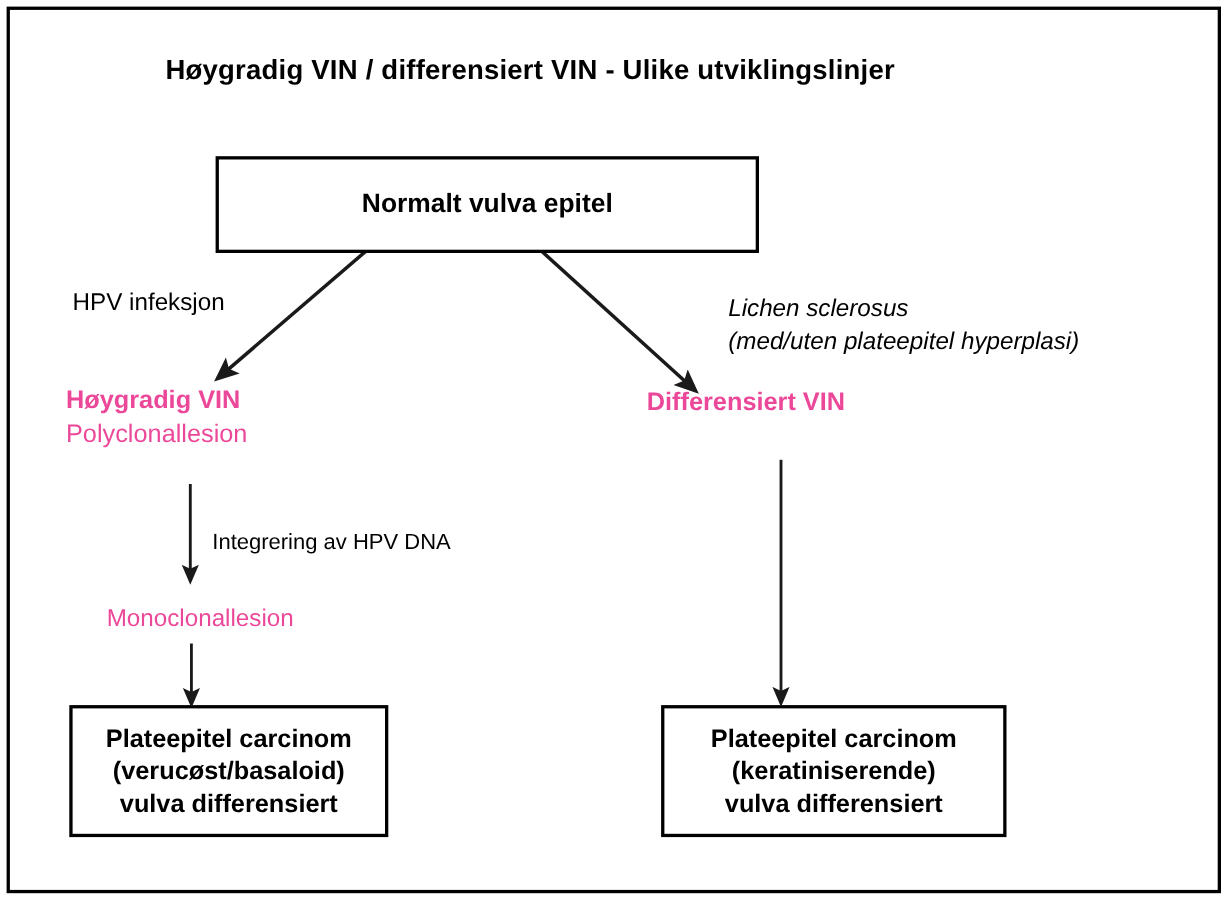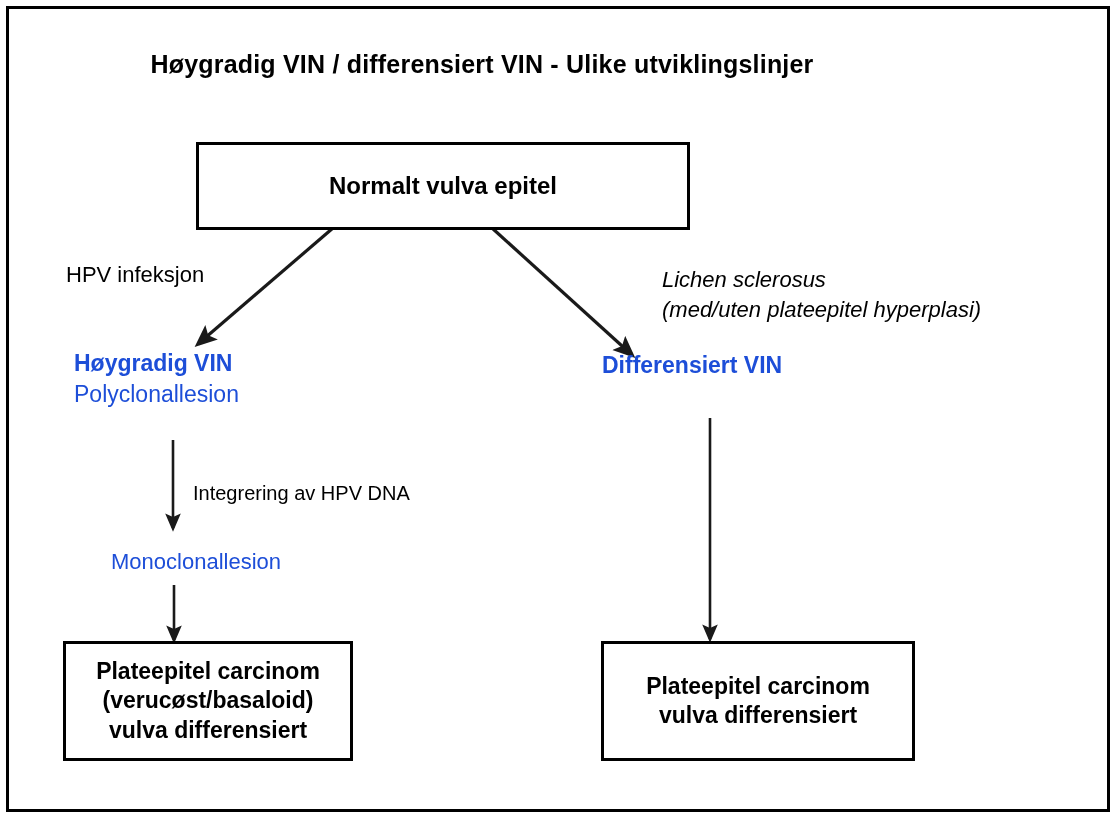--- a/index.html
+++ b/index.html
@@ -104,23 +104,22 @@
     white-space: nowrap;
   }
   .label-integrering {
     left: 193px;
     top: 466px;
     font-size: 20px;
     margin-top: 16px;
   }
   .node-text {
     position: absolute;
-    color: #1d4ed8;
-    white-space: nowrap;
-    margin-left: 14px;
+    color: #ec4899;
+    white-space: nowrap;
   }
   .text-hoygradig {
     left: 60px;
     top: 348px;
     font-size: 23px;
     line-height: 1.35;
     font-weight: normal;
   }
   .text-hoygradig .strong {
     display: block;
@@ -201,16 +200,17 @@
   <div class="node-text text-monoclonal">Monoclonallesion</div>
 
   <div class="node-box box-bottom-left">
     <span class="box-line">Plateepitel carcinom</span>
     <span class="box-line">(verucøst/basaloid)</span>
     <span class="box-line">vulva differensiert</span>
   </div>
 
   <div class="node-box box-bottom-right">
     <span class="box-line">Plateepitel  carcinom</span>
+    <span class="box-line">(keratiniserende)</span>
     <span class="box-line">vulva differensiert</span>
   </div>
 
 </div>
 
 </body></html>

